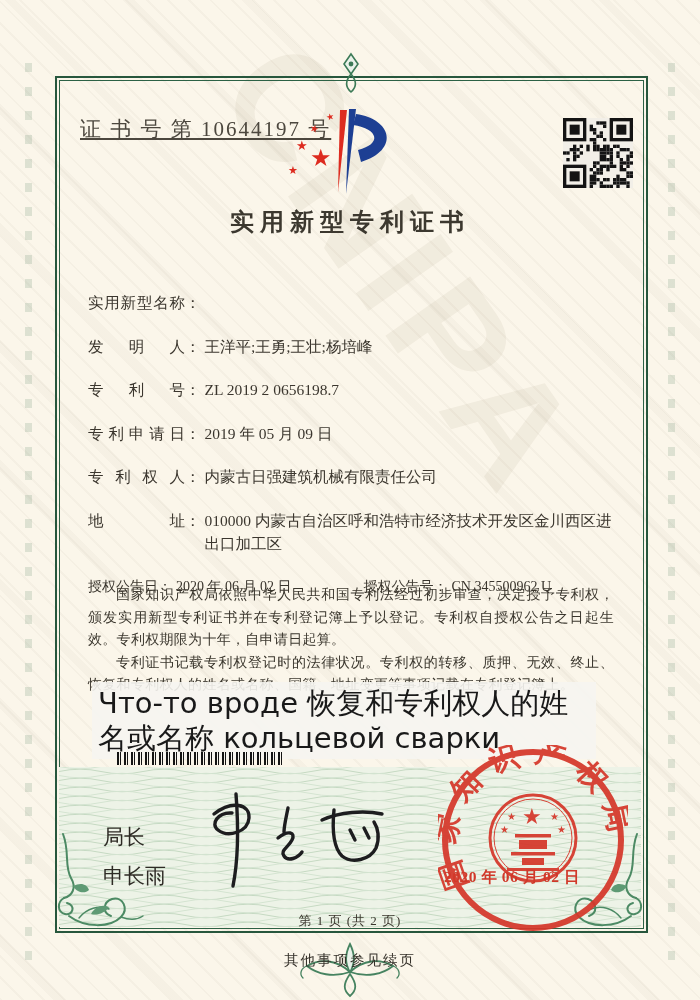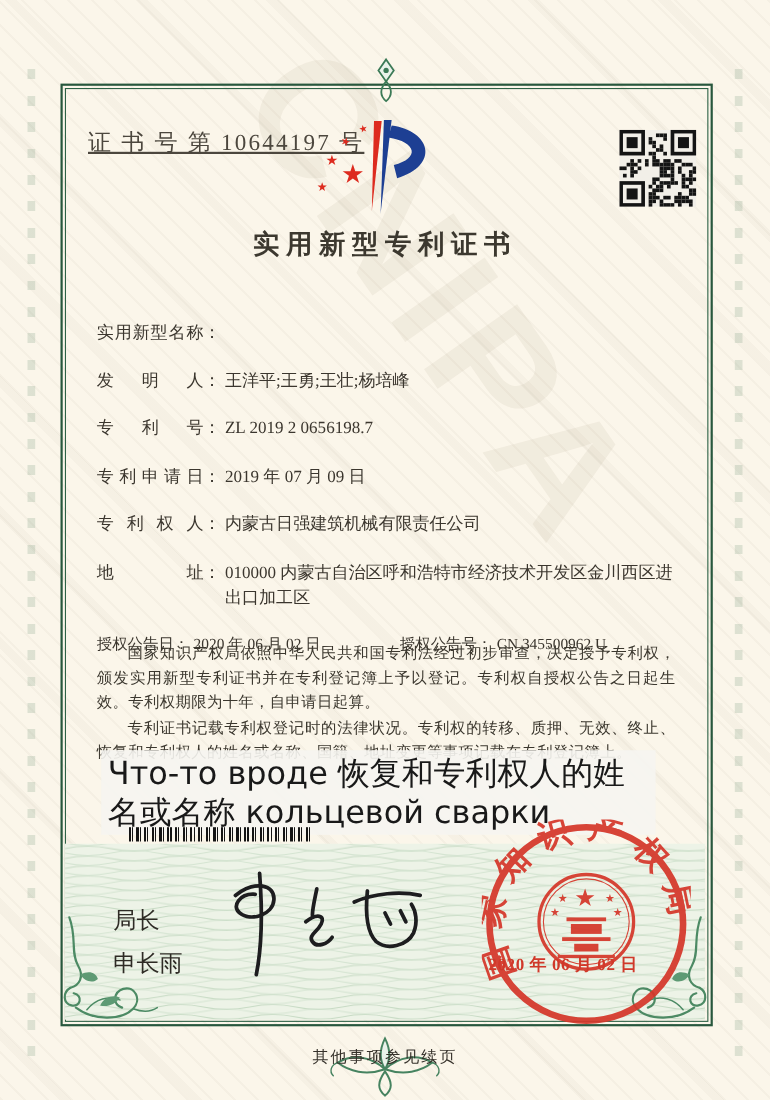--- a/index.html
+++ b/index.html
@@ -301,21 +301,21 @@
       <span class="fvalue">王洋平;王勇;王壮;杨培峰</span>
     </div>
     <div class="frow">
       <span class="flabel">专利号</span>
         <span class="fcolon">：</span>
       <span class="fvalue">ZL 2019 2 0656198.7</span>
     </div>
     <div class="frow">
       <span class="flabel">专利申请日</span>
         <span class="fcolon">：</span>
-      <span class="fvalue">2019 年 07 月 09 日</span>
+      <span class="fvalue">2019 年 05 月 09 日</span>
     </div>
     <div class="frow">
       <span class="flabel">专利权人</span>
         <span class="fcolon">：</span>
       <span class="fvalue">内蒙古日强建筑机械有限责任公司</span>
     </div>
     <div class="frow">
       <span class="flabel">地址</span>
         <span class="fcolon">：</span>
       <span class="fvalue">010000 内蒙古自治区呼和浩特市经济技术开发区金川西区进出口加工区</span>
@@ -381,15 +381,16 @@
         <rect x="-18" y="-6" width="36" height="3.5"></rect>
         <rect x="-14" y="0" width="28" height="9"></rect>
         <rect x="-22" y="12" width="44" height="3.5"></rect>
         <rect x="-11" y="18" width="22" height="7"></rect>
         <rect x="-26" y="28" width="52" height="3"></rect>
       </g>
     </svg>
     <div class="seal-date">2020 年 06 月 02 日</div>
   </div>
 
+  <div class="page-info">第 1 页 (共 2 页)</div>
   <div class="cont-note">其他事项参见续页</div>
 
 </div>
 
 </body></html>

